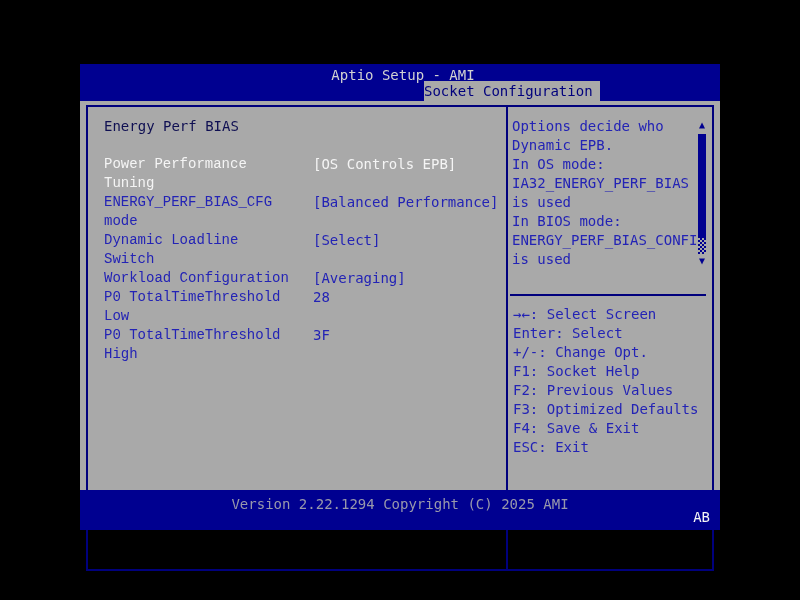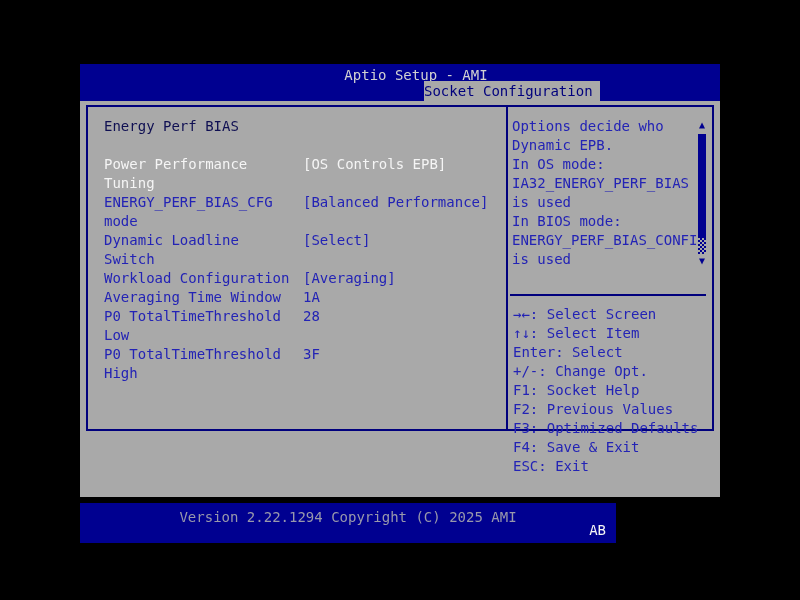--- a/index.html
+++ b/index.html
@@ -13,52 +13,52 @@
     --text-footer: #9898ab;
   }
   html,body{margin:0;padding:0;background:#000;}
   .screen{
     position:relative;width:800px;height:600px;background:#000;overflow:hidden;
     font-family:"DejaVu Sans Mono","Liberation Mono",monospace;
     font-size:14px;line-height:19px;color:var(--text-blue);
   }
   
   .band-top{position:absolute;left:80px;top:64px;width:640px;height:37px;background:var(--navy);}
-  .app-title{position:absolute;left:16px;top:2px;width:100%;text-align:center;color:var(--text-header);}
+  .app-title{position:absolute;left:3px;top:2px;width:100%;text-align:center;color:var(--text-header);}
   .tab{position:absolute;left:424px;top:81px;width:176px;height:20px;background:var(--gray);
        color:var(--border-navy);line-height:20px;}
   
   .body-gray{position:absolute;left:80px;top:101px;width:640px;height:396px;background:var(--gray);}
-  .content-box{position:absolute;left:86px;top:105px;width:628px;height:326px;
+  .content-box{position:absolute;left:86px;top:105px;width:628px;height:466px;
        border:2px solid var(--border-navy);box-sizing:border-box;}
   
   .left-panel{position:absolute;left:0;top:0;width:418px;bottom:0;padding:10px 0 0 16px;box-sizing:border-box;}
   .section-title{color:var(--text-dark);}
   .spacer-line{height:19px;}
   .row{display:flex;align-items:flex-start;}
-  .row .lbl{width:188px;margin-right:11px;}
+  .row .lbl{width:188px;margin-right:21px;font-family:Liberation Mono, monospace;}
   .row .val{flex:1;white-space:nowrap;}
   .row.selected{color:var(--text-white);}
   
   .v-divider{position:absolute;left:418px;top:0;bottom:0;width:2px;background:var(--border-navy);}
   
   .right-panel{position:absolute;left:420px;top:0;right:0;bottom:0;}
   .help-block{position:absolute;left:4px;top:10px;right:18px;}
   .help-line{white-space:nowrap;}
   .h-divider{position:absolute;left:2px;right:6px;top:187px;border-top:2px solid var(--border-navy);}
   .hotkeys{position:absolute;left:5px;top:198px;right:2px;}
   .hotkey-line{white-space:nowrap;}
   
   .scrollbar{position:absolute;right:4px;top:13px;width:12px;height:150px;text-align:center;}
   .scroll-arrow{color:var(--navy);font-size:10px;line-height:10px;height:10px;cursor:pointer;}
   .scroll-thumb{width:8px;height:104px;margin:4px auto 0 auto;background:var(--navy);}
   .scroll-dither{width:8px;height:16px;margin:0 auto 2px auto;
       background:conic-gradient(var(--navy) 25%, var(--gray) 0 50%, var(--navy) 0 75%, var(--gray) 0) 0 0/4px 4px;}
   
-  .band-bottom{position:absolute;left:80px;top:503px;width:536px;height:40px;background:var(--navy);}
+  .band-bottom{position:absolute;left:80px;top:490px;width:640px;height:40px;background:var(--navy);}
   .version-text{position:absolute;left:0;top:5px;width:100%;text-align:center;color:var(--text-footer);}
   .footer-code{position:absolute;right:10px;bottom:3px;color:var(--text-white);}
 </style>
 </head>
 <body>
 
 <div class="screen">
 
   <div class="band-top">
     <div class="app-title">Aptio Setup - AMI</div>
@@ -83,24 +83,20 @@
       </div>
       <div class="row">
         <div class="lbl">Dynamic Loadline Switch</div>
         <div class="val">[Select]</div>
       </div>
       <div class="row">
         <div class="lbl">Workload Configuration</div>
         <div class="val">[Averaging]</div>
       </div>
       <div class="row">
-        <div class="lbl">Averaging Time Window</div>
-        <div class="val">1A</div>
-      </div>
-      <div class="row">
         <div class="lbl">P0 TotalTimeThreshold Low</div>
         <div class="val">28</div>
       </div>
       <div class="row">
         <div class="lbl">P0 TotalTimeThreshold High</div>
         <div class="val">3F</div>
       </div>
     </div>
 
     <div class="v-divider"></div>
@@ -121,21 +117,20 @@
         <div class="scroll-arrow">▲</div>
         <div class="scroll-thumb"></div>
         <div class="scroll-dither"></div>
         <div class="scroll-arrow">▼</div>
       </div>
 
       <div class="h-divider"></div>
 
       <div class="hotkeys">
         <div class="hotkey-line">→←: Select Screen</div>
-        <div class="hotkey-line">↑↓: Select Item</div>
         <div class="hotkey-line">Enter: Select</div>
         <div class="hotkey-line">+/-: Change Opt.</div>
         <div class="hotkey-line">F1: Socket Help</div>
         <div class="hotkey-line">F2: Previous Values</div>
         <div class="hotkey-line">F3: Optimized Defaults</div>
         <div class="hotkey-line">F4: Save &amp; Exit</div>
         <div class="hotkey-line">ESC: Exit</div>
       </div>
     </div>
 

